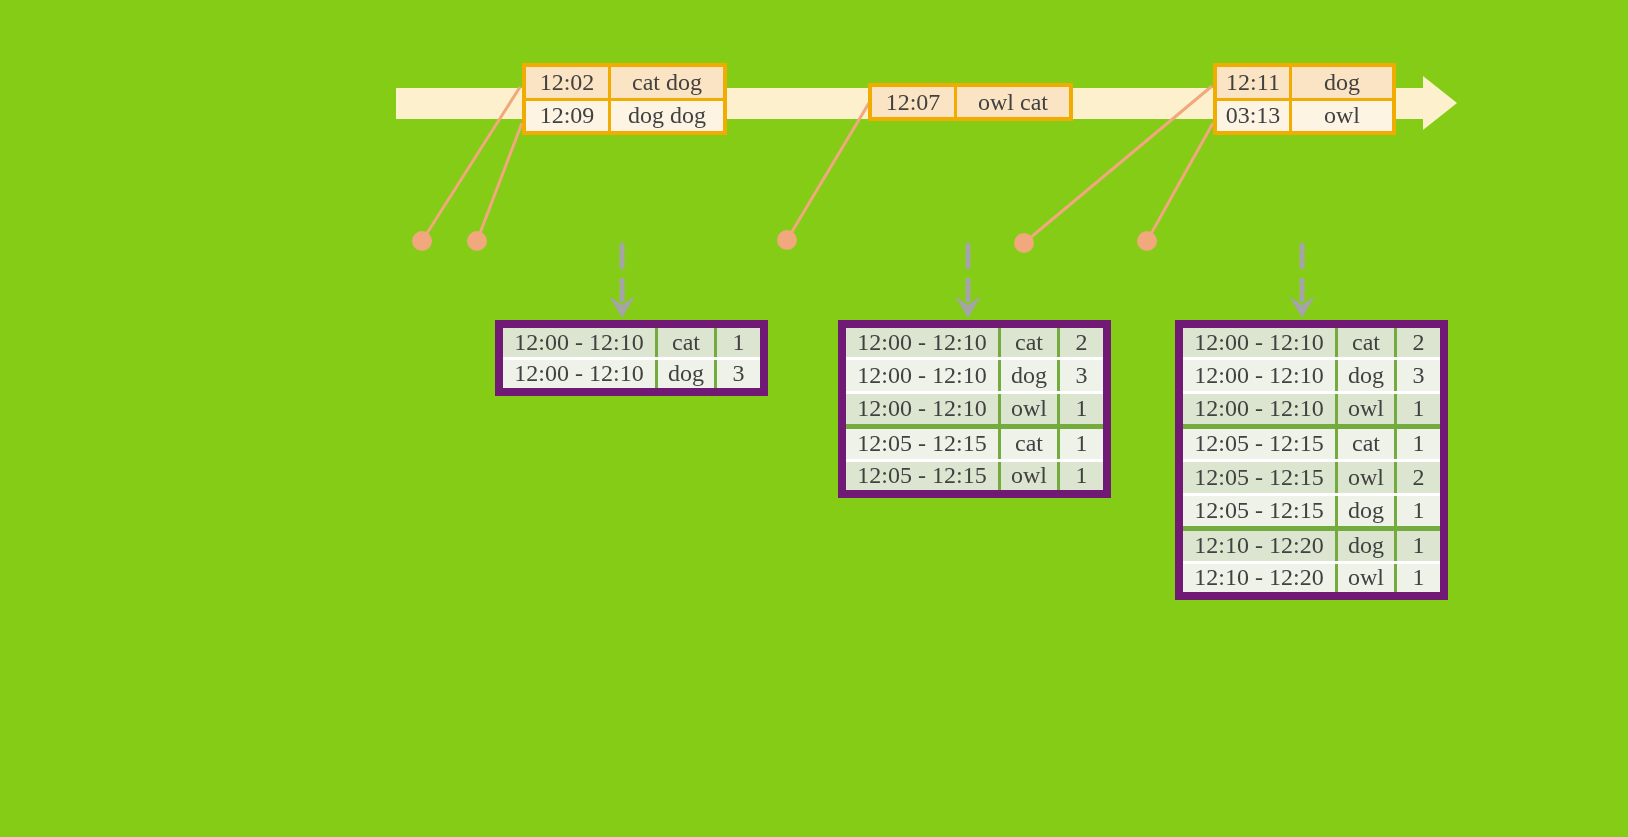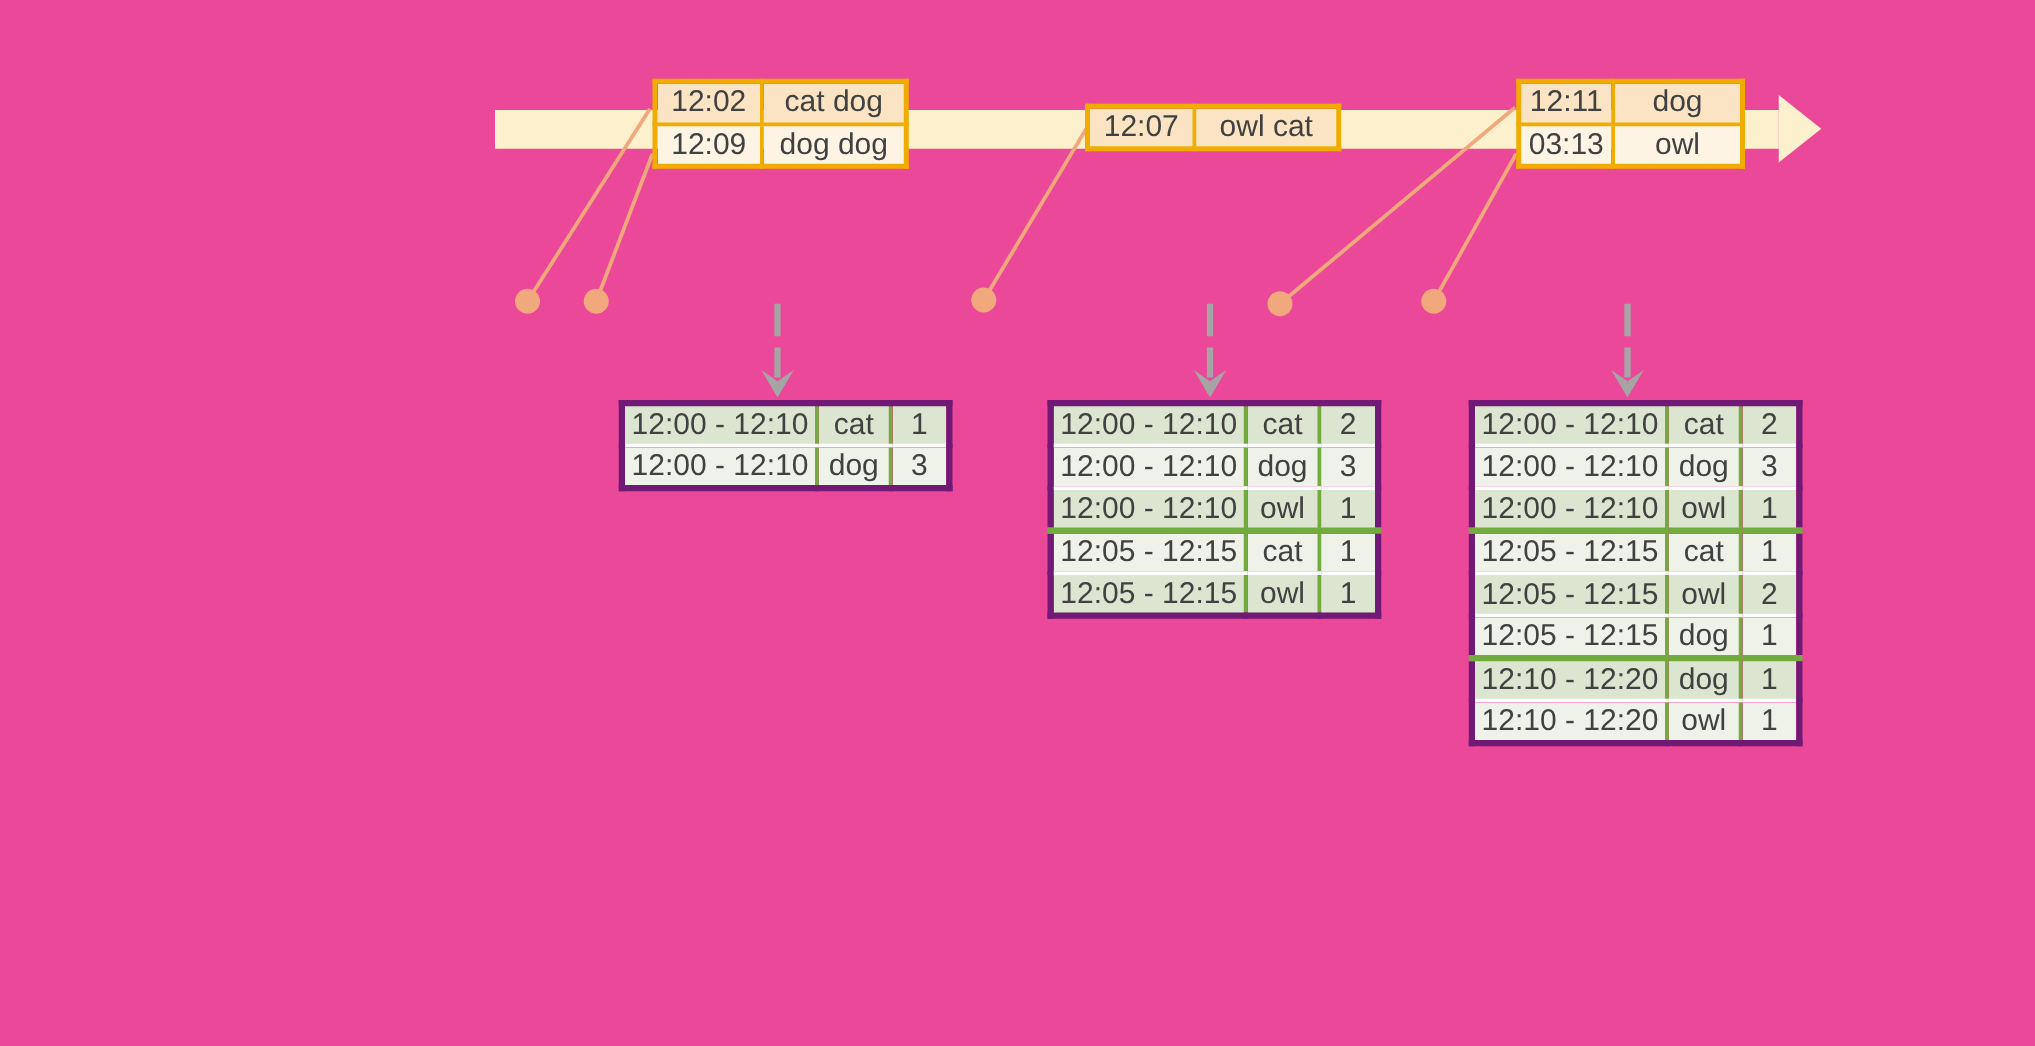--- a/index.html
+++ b/index.html
@@ -1,23 +1,23 @@
 <!DOCTYPE html>
 <html><head>
 <meta charset="utf-8">
 <style>
   html, body {
     margin: 0; padding: 0; background: #000000;
   }
   #canvas {
     position: relative;
     width: 1628px; height: 837px;
-    background: #ec4899;
+    background: #84cc16;
     overflow: hidden;
-    font-family: Liberation Sans, sans-serif;
+    font-family: Liberation Serif, serif;
     color: #414141;
   }
   
   .timeline-bar {
     position: absolute;
     left: 396px; top: 88px;
     width: 1027px; height: 31px;
     background: #FCF1CC;
     z-index: 1;
   }
@@ -47,21 +47,21 @@
   .etable { border: 4px solid #F0AC00; }
   .etable td { border: 3px solid #F0AC00; }
   .etable tr { height: 34px; }
   .etable .tcol { width: 82px; }
   .etable .wcol { width: 112px; }
   .etable-sm .tcol { width: 72px; }
   .etable-sm .wcol { width: 100px; }
   .erow-dark td { background: #FAE4C3; }
   .erow-light td { background: #FDF4E4; }
   
-  .gtable { border: 5px solid #701a75; }
+  .gtable { border: 8px solid #701a75; }
   .gtable td {
     border-left: 3px solid #74AB3E;
     border-right: 3px solid #74AB3E;
     border-top: 3px solid #FFFFFF;
     border-bottom: 3px solid #FFFFFF;
   }
   .gtable tr { height: 34px; }
   .gtable .wincol { width: 152px; }
   .gtable .animcol { width: 56px; }
   .gtable .cntcol { width: 43px; }

